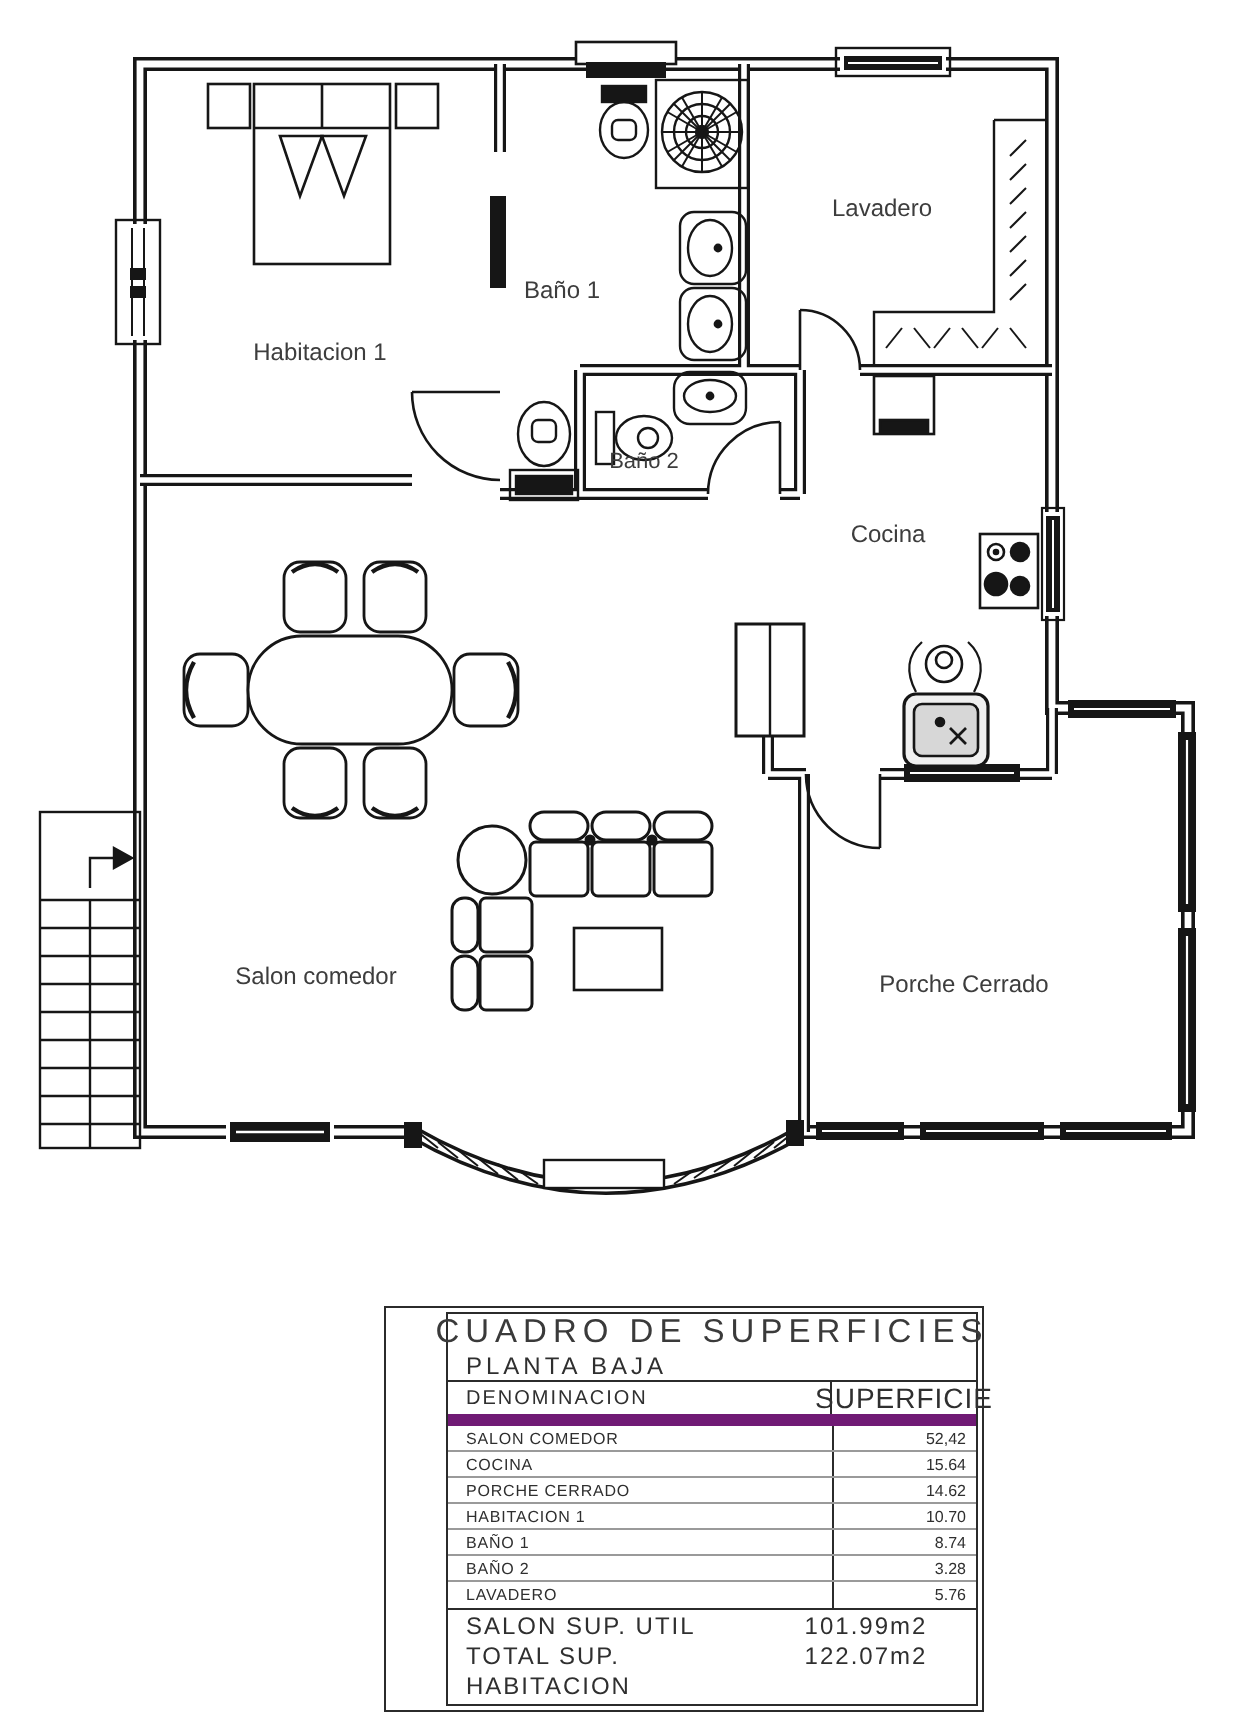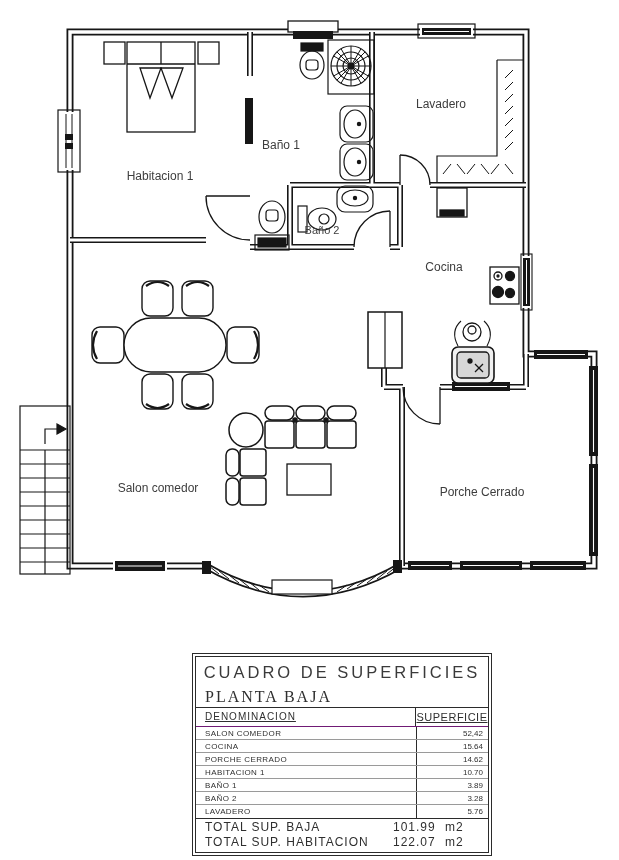--- a/index.html
+++ b/index.html
@@ -3,39 +3,39 @@
 <meta charset="utf-8">
 <style>
   html,body{margin:0;padding:0;background:#fff;}
   .canvas{position:relative;width:619px;height:860px;background:#ffffff;overflow:hidden;
           font-family:"Liberation Sans",sans-serif;}
   .plan-svg{position:absolute;top:0;left:0;}
 
   
   .table-wrap{position:absolute;left:192px;top:653px;width:300px;height:203px;
               border:1px solid #2b2b2b;background:#fff;box-sizing:border-box;color:#2f2f2f;}
-  .table-inner{position:absolute;inset:2px;border:1px solid #2b2b2b;display:flex;flex-direction:column;box-sizing:border-box;}
+  .table-inner{position:absolute;inset:2px;border:1px solid #2b2b2b;display:flex;flex-direction:column;box-sizing:border-box;margin-left:28px;}
   .t-title{height:36px;display:flex;align-items:center;justify-content:center;
            font-size:16.5px;letter-spacing:3px;color:#3a3a3a;white-space:nowrap;}
   .t-sub{height:23px;display:flex;align-items:center;padding-left:9px;
-         font-size:16px;letter-spacing:2px;border-bottom:1px solid #2b2b2b;font-family:Liberation Serif, serif;}
-  .t-head{height:22px;display:flex;border-bottom:1px solid #701a75;font-size:10px;text-decoration:underline;}
+         font-size:12px;letter-spacing:2px;border-bottom:1px solid #2b2b2b;}
+  .t-head{height:22px;display:flex;border-bottom:6px solid #701a75;font-size:10px;}
   .t-head .t-name{flex:1;display:flex;align-items:center;padding-left:9px;letter-spacing:1px;}
   .t-head .t-col2{width:72px;border-left:1px solid #2b2b2b;display:flex;align-items:center;
-                  justify-content:center;font-size:11px;letter-spacing:.5px;}
+                  justify-content:center;font-size:14px;letter-spacing:.5px;}
   .t-rows{border-bottom:1px solid #2b2b2b;}
   .t-row{height:13px;display:flex;border-bottom:1px solid #9a9a9a;font-size:8px;box-sizing:border-box;}
   .t-row:last-child{border-bottom:none;}
   .t-row .t-name{flex:1;display:flex;align-items:center;padding-left:9px;letter-spacing:.4px;}
   .t-row .t-col2{width:72px;border-left:1px solid #2b2b2b;display:flex;align-items:center;
                  justify-content:flex-end;padding-right:5px;box-sizing:border-box;}
   .t-totals{flex:1;display:flex;flex-direction:column;justify-content:center;padding:1px 9px 2px;}
   .t-total{display:flex;font-size:12px;letter-spacing:1px;line-height:15px;}
   .t-total .t-name{flex:1;}
-  .t-total .t-val{width:52px;}
+  .t-total .t-val{width:52px;text-align:right;}
   .t-total .t-unit{width:34px;text-align:left;}
 </style>
 </head>
 <body>
 
 <div class="canvas">
 
 <svg class="plan-svg" width="619" height="648" viewBox="0 0 619 648">
 
   <g>
@@ -345,34 +345,34 @@
         <div class="t-row">
           <span class="t-name">PORCHE CERRADO</span>
           <span class="t-col2">14.62</span>
         </div>
         <div class="t-row">
           <span class="t-name">HABITACION 1</span>
           <span class="t-col2">10.70</span>
         </div>
         <div class="t-row">
           <span class="t-name">BAÑO 1</span>
-          <span class="t-col2">3.89</span>
+          <span class="t-col2">8.74</span>
         </div>
         <div class="t-row">
           <span class="t-name">BAÑO 2</span>
           <span class="t-col2">3.28</span>
         </div>
         <div class="t-row">
           <span class="t-name">LAVADERO</span>
           <span class="t-col2">5.76</span>
         </div>
       </div>
       <div class="t-totals">
         <div class="t-total">
-          <span class="t-name">TOTAL SUP. BAJA</span>
+          <span class="t-name">SALON SUP. UTIL</span>
           <span class="t-val">101.99</span>
           <span class="t-unit">m2</span>
         </div>
         <div class="t-total">
           <span class="t-name">TOTAL SUP. HABITACION</span>
           <span class="t-val">122.07</span>
           <span class="t-unit">m2</span>
         </div>
       </div>
     </div>

